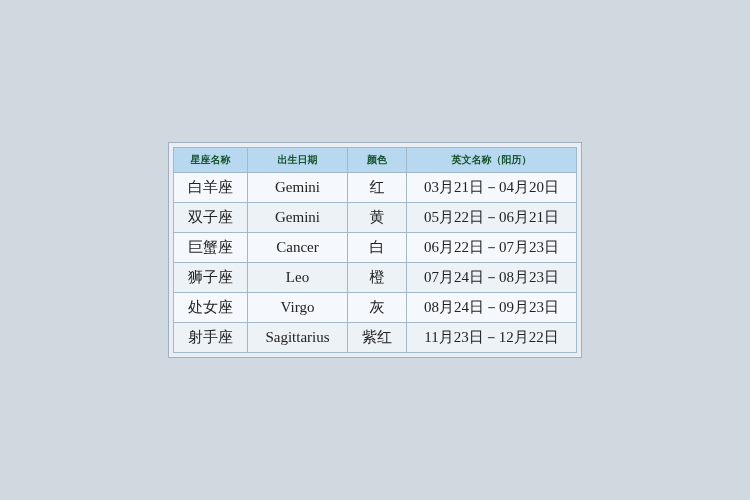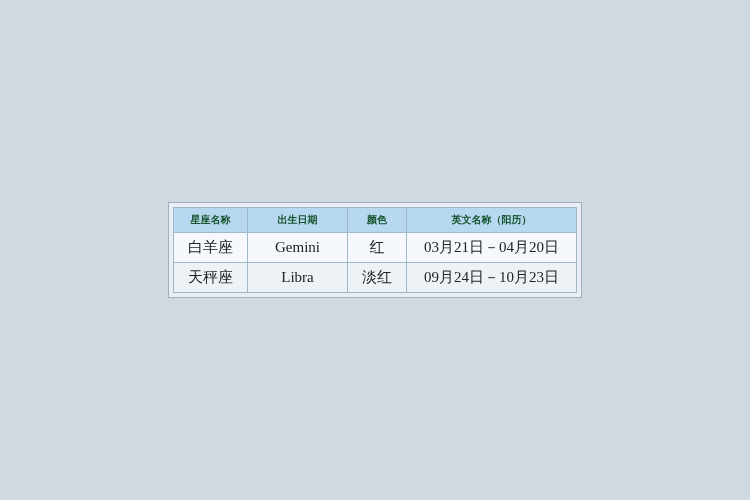--- a/index.html
+++ b/index.html
@@ -84,20 +84,44 @@
       </tr>
     </thead>
     <tbody id="table-body">
     <tr>
           <td class="col-chinese">白羊座</td>
           <td class="col-english">Gemini</td>
           <td class="col-color">红</td>
           <td class="col-date">03月21日－04月20日</td>
         </tr>
         <tr>
-          <td class="col-chinese">天秤座</td>
-          <td class="col-english">Libra</td>
-          <td class="col-color">淡红</td>
-          <td class="col-date">09月24日－10月23日</td>
+          <td class="col-chinese">双子座</td>
+          <td class="col-english">Gemini</td>
+          <td class="col-color">黄</td>
+          <td class="col-date">05月22日－06月21日</td>
+        </tr>
+        <tr>
+          <td class="col-chinese">巨蟹座</td>
+          <td class="col-english">Cancer</td>
+          <td class="col-color">白</td>
+          <td class="col-date">06月22日－07月23日</td>
+        </tr>
+        <tr>
+          <td class="col-chinese">狮子座</td>
+          <td class="col-english">Leo</td>
+          <td class="col-color">橙</td>
+          <td class="col-date">07月24日－08月23日</td>
+        </tr>
+        <tr>
+          <td class="col-chinese">处女座</td>
+          <td class="col-english">Virgo</td>
+          <td class="col-color">灰</td>
+          <td class="col-date">08月24日－09月23日</td>
+        </tr>
+        <tr>
+          <td class="col-chinese">射手座</td>
+          <td class="col-english">Sagittarius</td>
+          <td class="col-color">紫红</td>
+          <td class="col-date">11月23日－12月22日</td>
         </tr>
       </tbody>
   </table>
 </div>
 
 </body></html>

